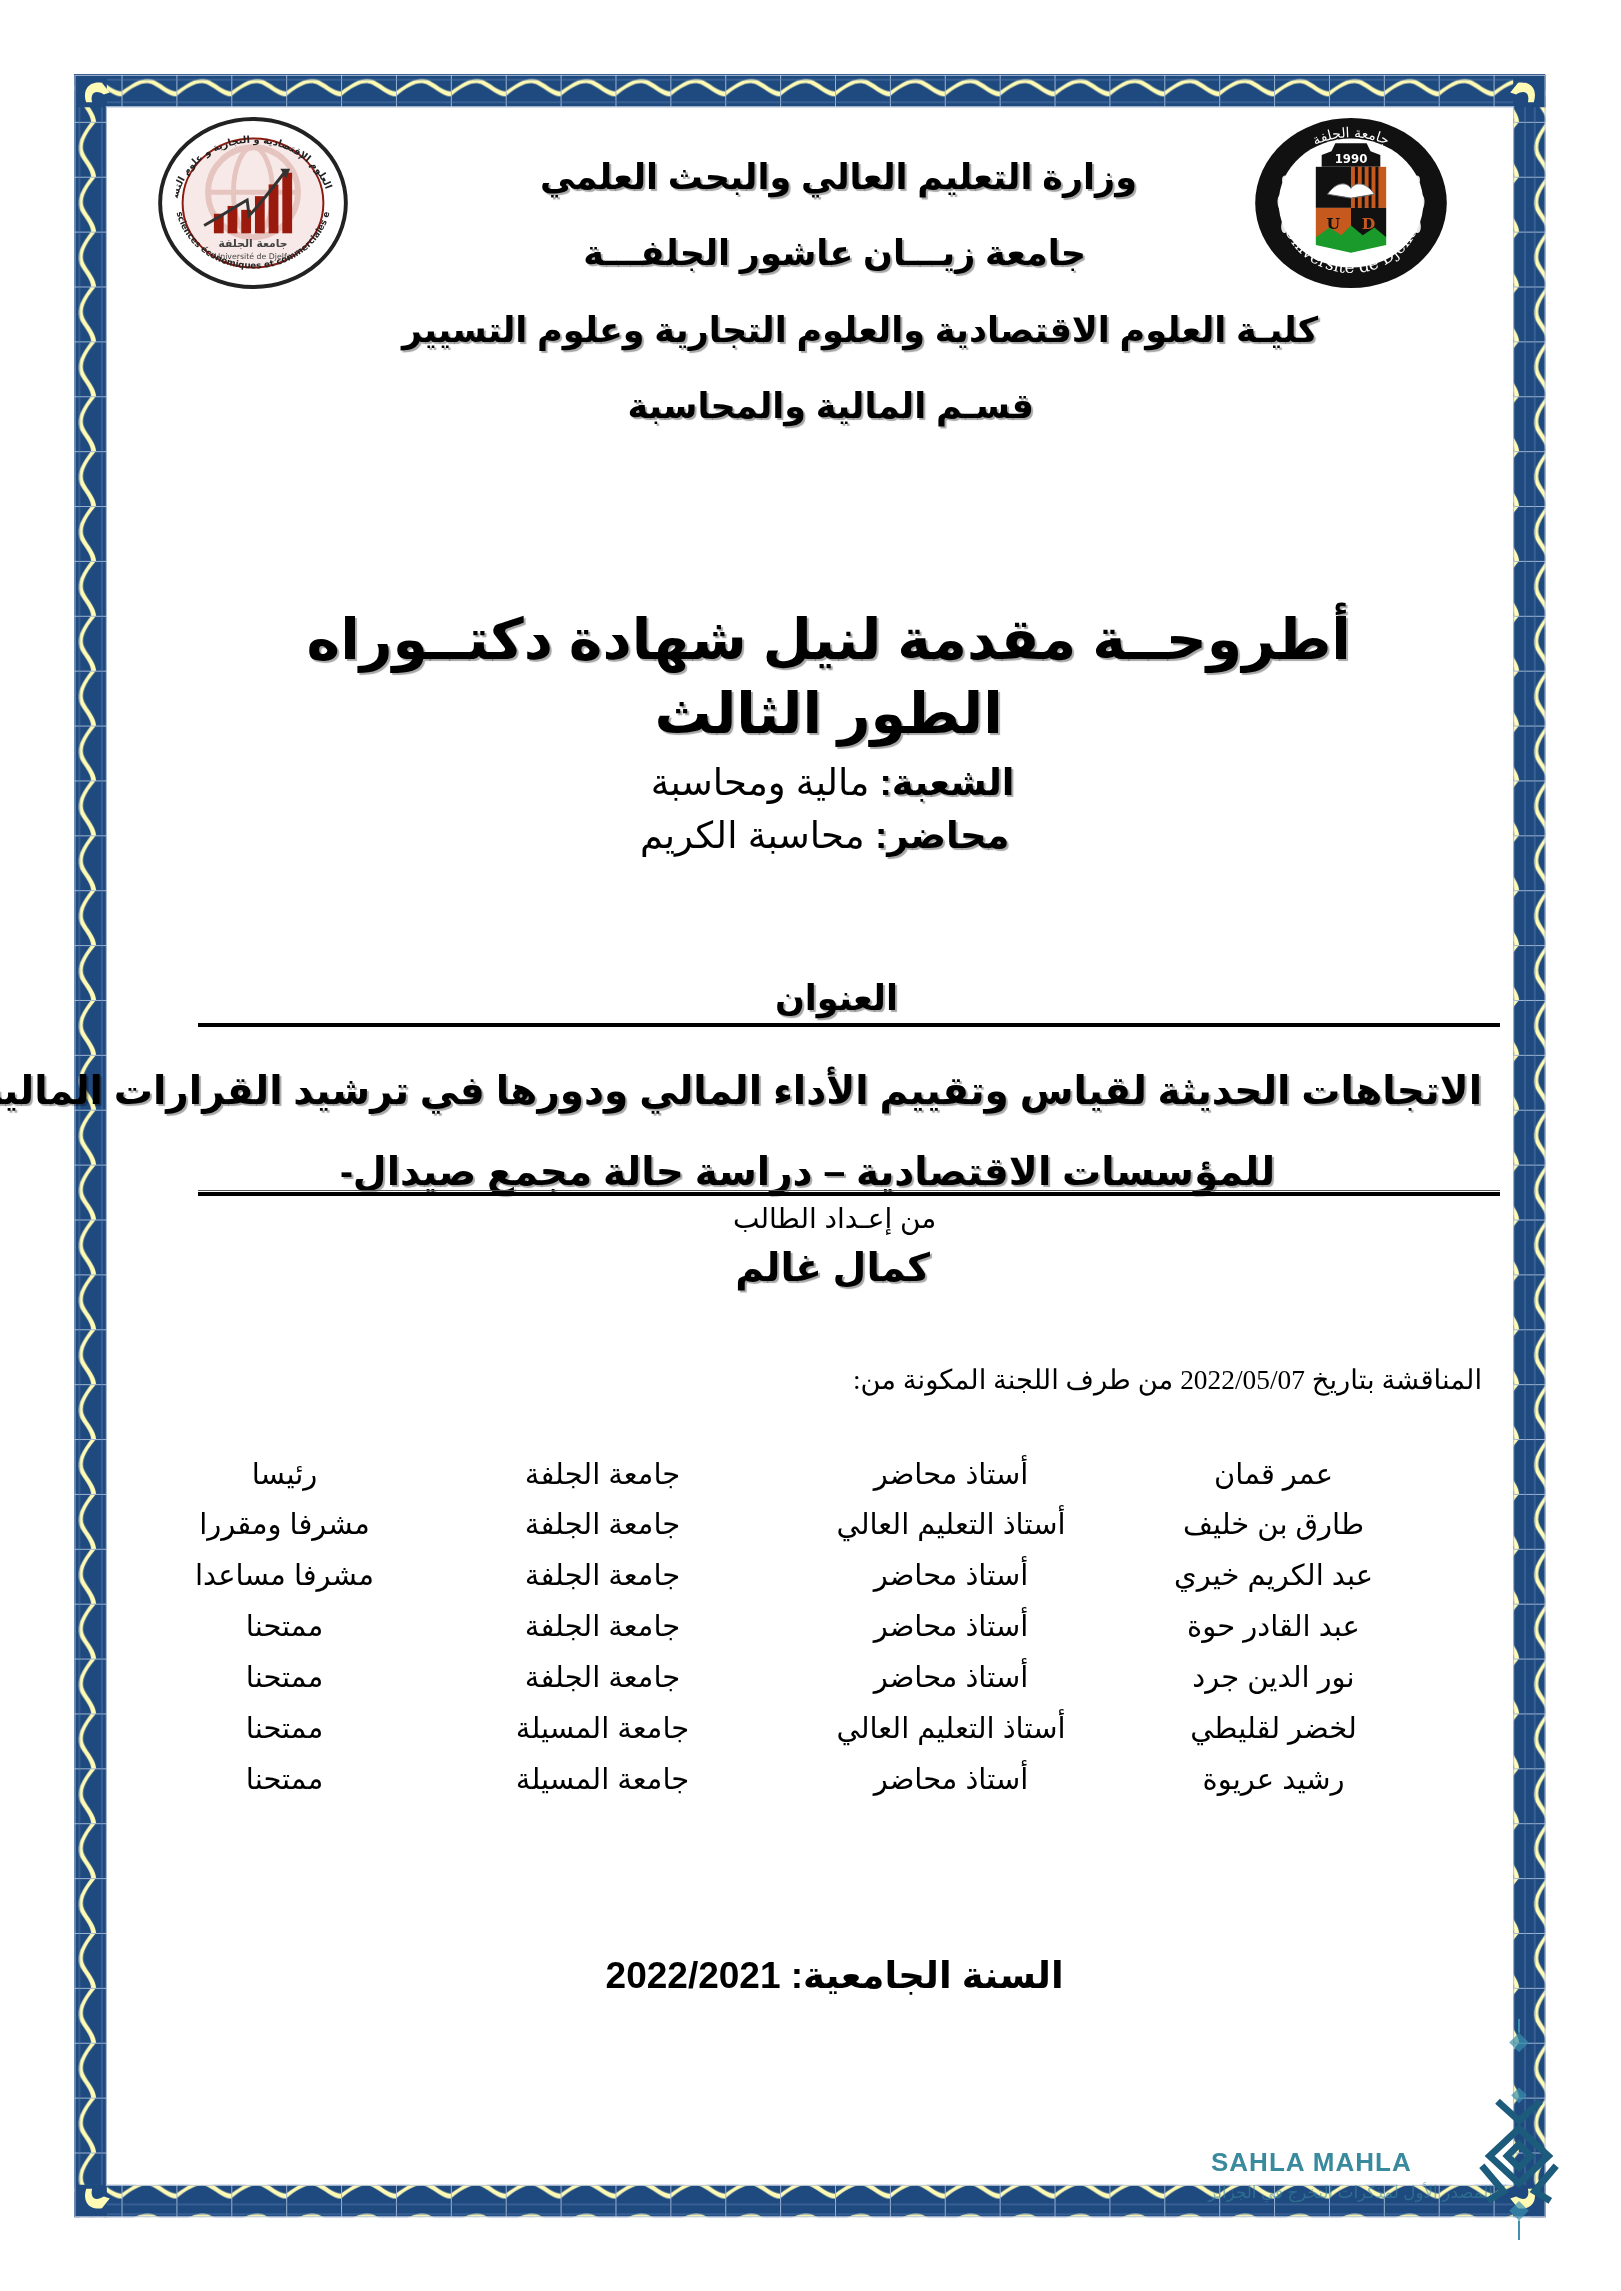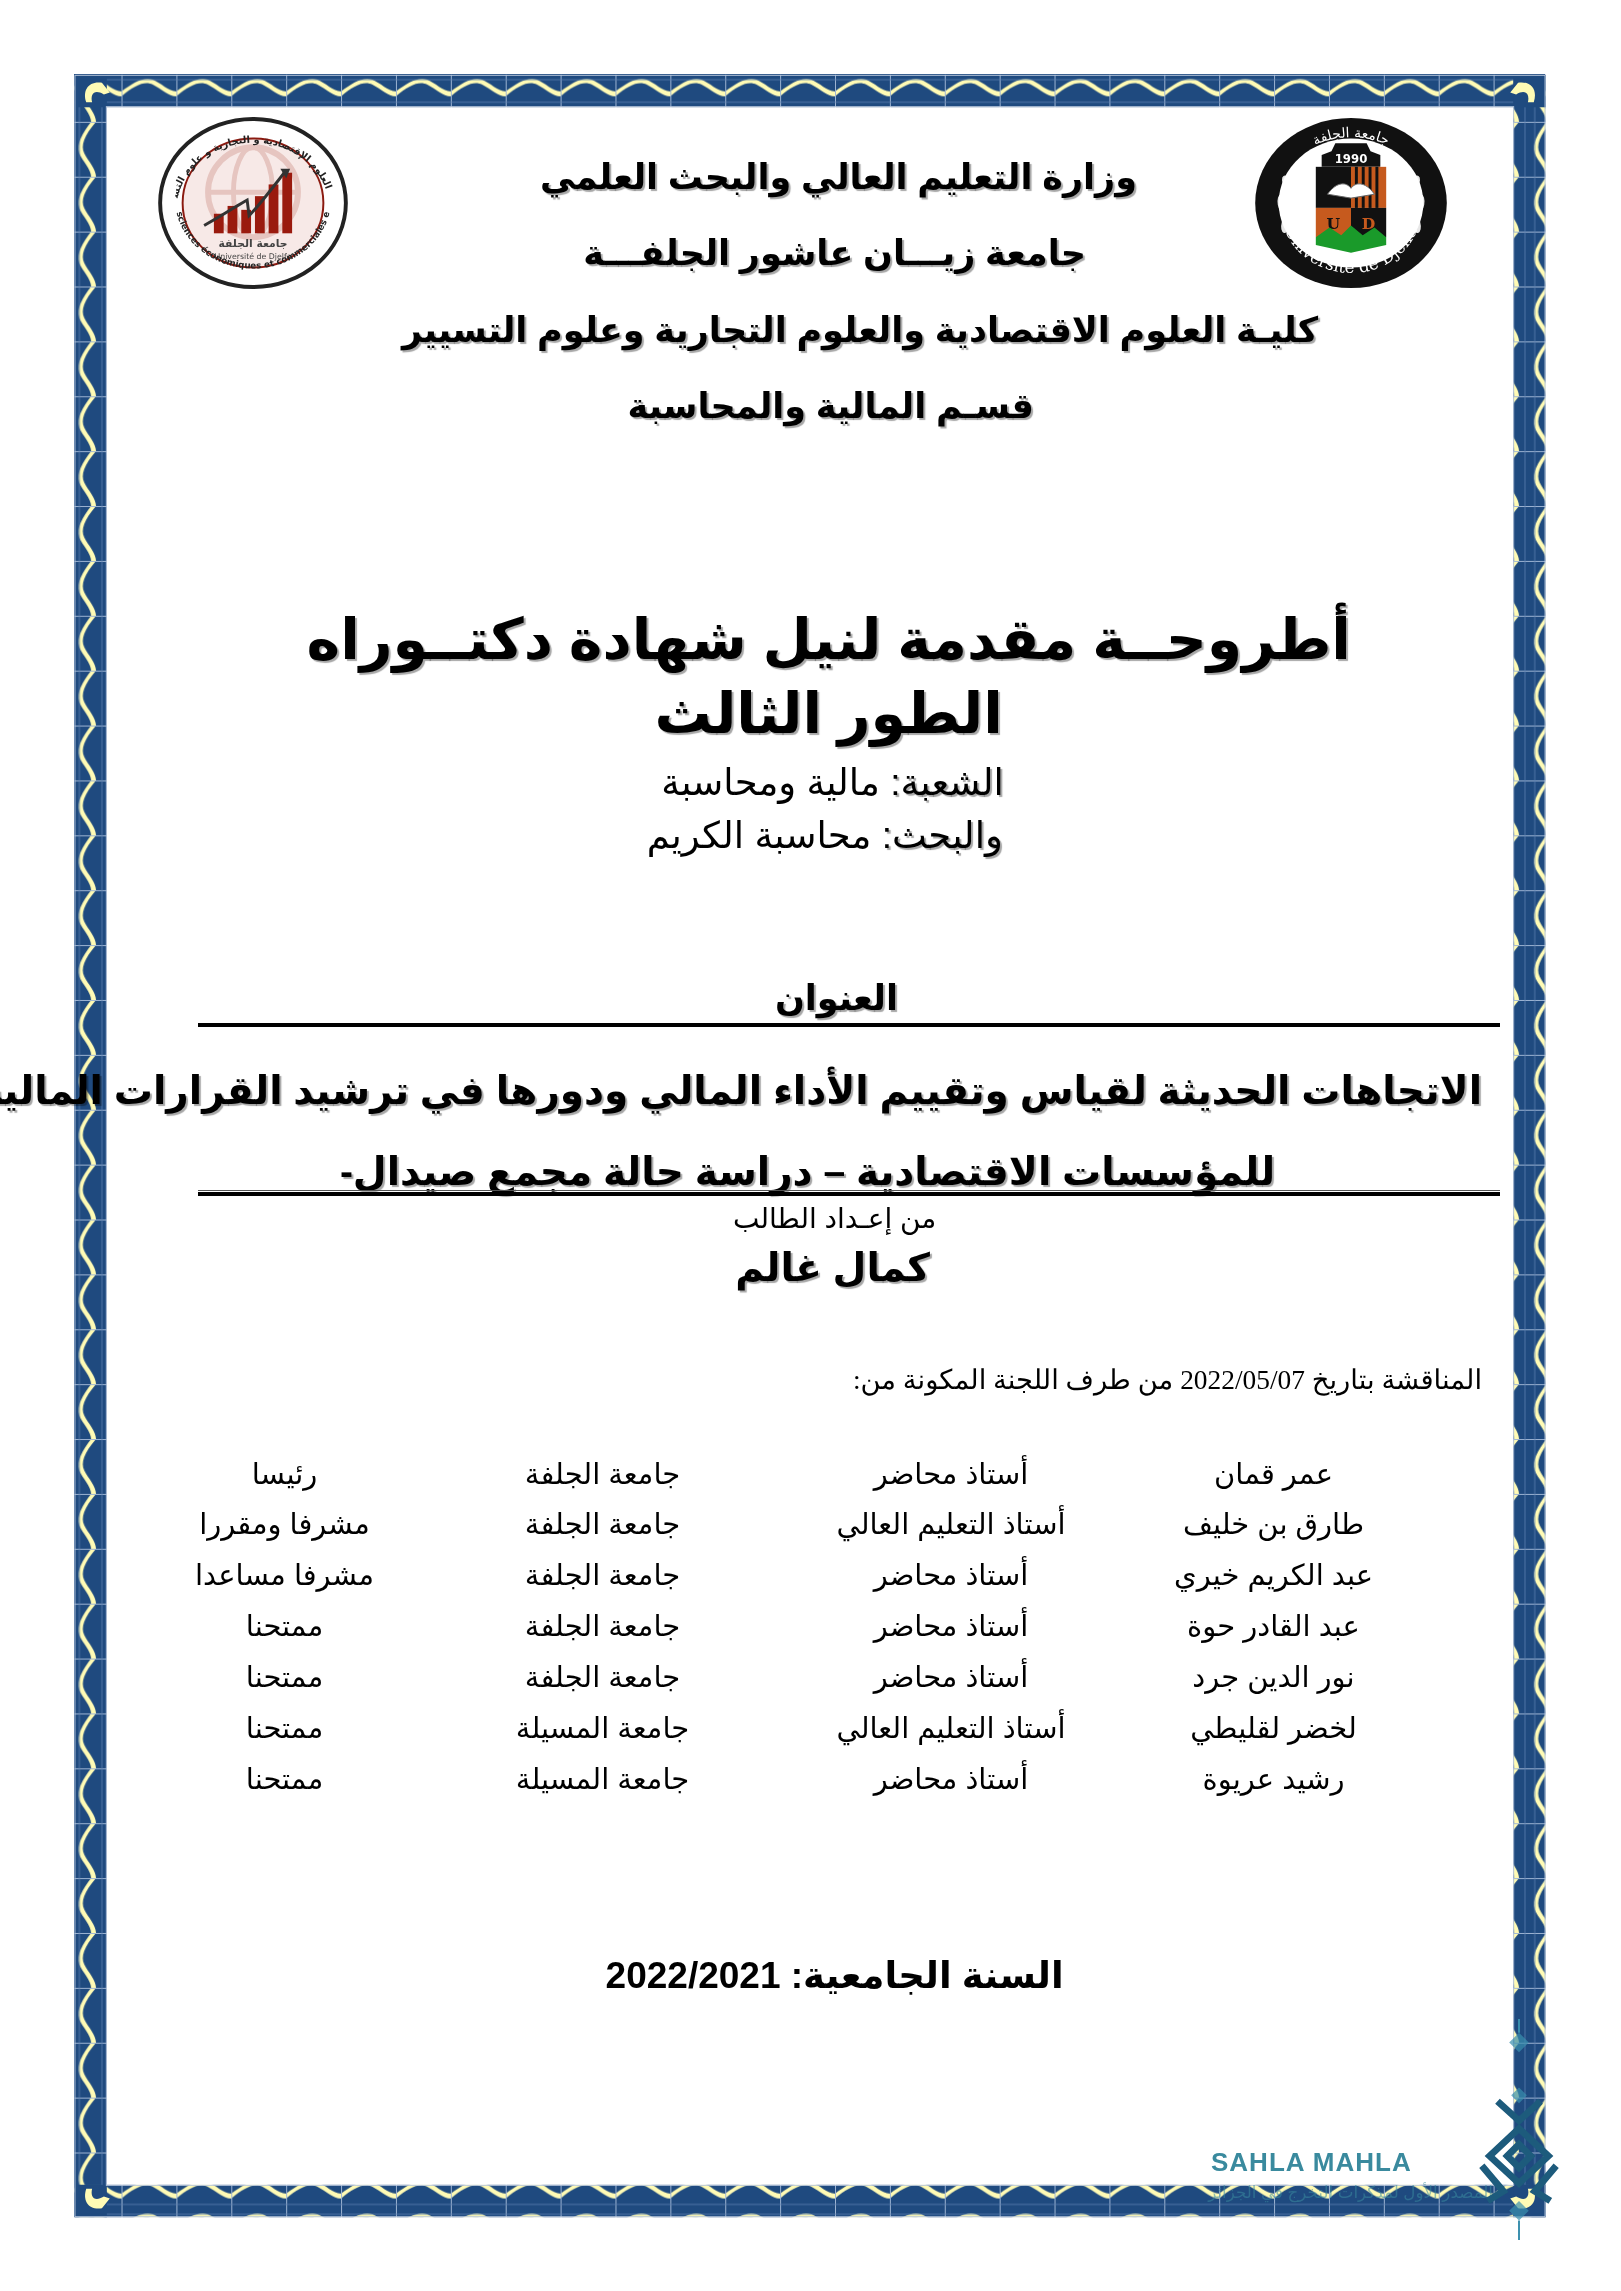--- a/index.html
+++ b/index.html
@@ -15,21 +15,21 @@
            box-sizing: border-box; border: 32px solid #1f4a7f; }
   .border-svg { position: absolute; left: 0; top: 0; }
 
   
   .logo { position: absolute; }
 
   
   .hdr { font-weight: bold; font-size: 35px; left: 0; width: 1621px; }
   .title-big { font-weight: bold; font-size: 57px; left: 0; width: 1621px; }
   .sub { font-size: 37px; left: 0; width: 1621px; }
-  .sub b { font-weight: normal; margin-top: 35px; }
+  .sub b { font-weight: bold; margin-top: 35px; }
   .rule { position: absolute; background: #000; }
 
   .thesis-title { font-weight: bold; font-size: 39px; right: 139px; width: 1333px; text-align: center; }
   .committee-row { position: absolute; left: 0; width: 1621px; height: 51px; font-size: 29px; }
   .committee-row span { position: absolute; top: 0; white-space: nowrap; direction: rtl; text-align: center; }
   .c-name { right: 225px; width: 245px; }
   .c-rank { left: 794px; width: 314px; }
   .c-univ { left: 485px; width: 235px; }
   .c-role { left: 167px; width: 235px; }
 
@@ -143,21 +143,21 @@
 <div class="abs ar hdr center shadow" style="top:233px; left:-3.9px;">جامعة زيـــان عاشور الجلفـــة</div>
 <div class="abs ar hdr center shadow" style="top:310px; left:21.6px;">كليـة العلوم الاقتصادية والعلوم التجارية وعلوم التسيير</div>
 <div class="abs ar hdr center shadow" style="top:386px; left:-7.8px;">قسـم المالية والمحاسبة</div>
 
 <div class="abs ar title-big center shadow" style="top:606px; left:-9.8px;">أطروحــة مقدمة لنيل شهادة دكتــوراه</div>
 <div class="abs ar title-big center shadow" style="top:680px; left:-9.8px;">الطور الثالث</div>
 <div class="abs ar sub center" style="top:761px; left:-5.9px;">
   <b class="shadow">الشعبة:</b><span> مالية ومحاسبة</span>
 </div>
 <div class="abs ar sub center" style="top:814px; left:-13.7px;">
-  <b class="shadow">والبحث:</b><span> محاسبة الكريم</span>
+  <b class="shadow">محاضر:</b><span> محاسبة الكريم</span>
 </div>
 
 <div class="abs ar center shadow" style="top:978px; left:-2px; width:1621px; font-size:35px; font-weight:bold;">العنوان</div>
 <div class="rule" style="left:198px; top:1023px; width:1302px; height:3.9px;"></div>
 <div class="abs ar thesis-title shadow" style="top:1068px;">الاتجاهات الحديثة لقياس وتقييم الأداء المالي ودورها في ترشيد القرارات المالية</div>
 <div class="abs ar thesis-title shadow" style="top:1121px; right:196px; width:1235px;margin-top:28px;">للمؤسسات الاقتصادية – دراسة حالة مجمع صيدال-</div>
 <div class="rule" style="left:198px; top:1190px; width:1302px; height:1px; background:#555;"></div>
 <div class="rule" style="left:198px; top:1192px; width:1302px; height:3.9px;"></div>
 
 <div class="abs ar center" style="top:1202px; left:-3.9px; width:1621px; font-size:28px;">من إعـداد الطالب</div>

